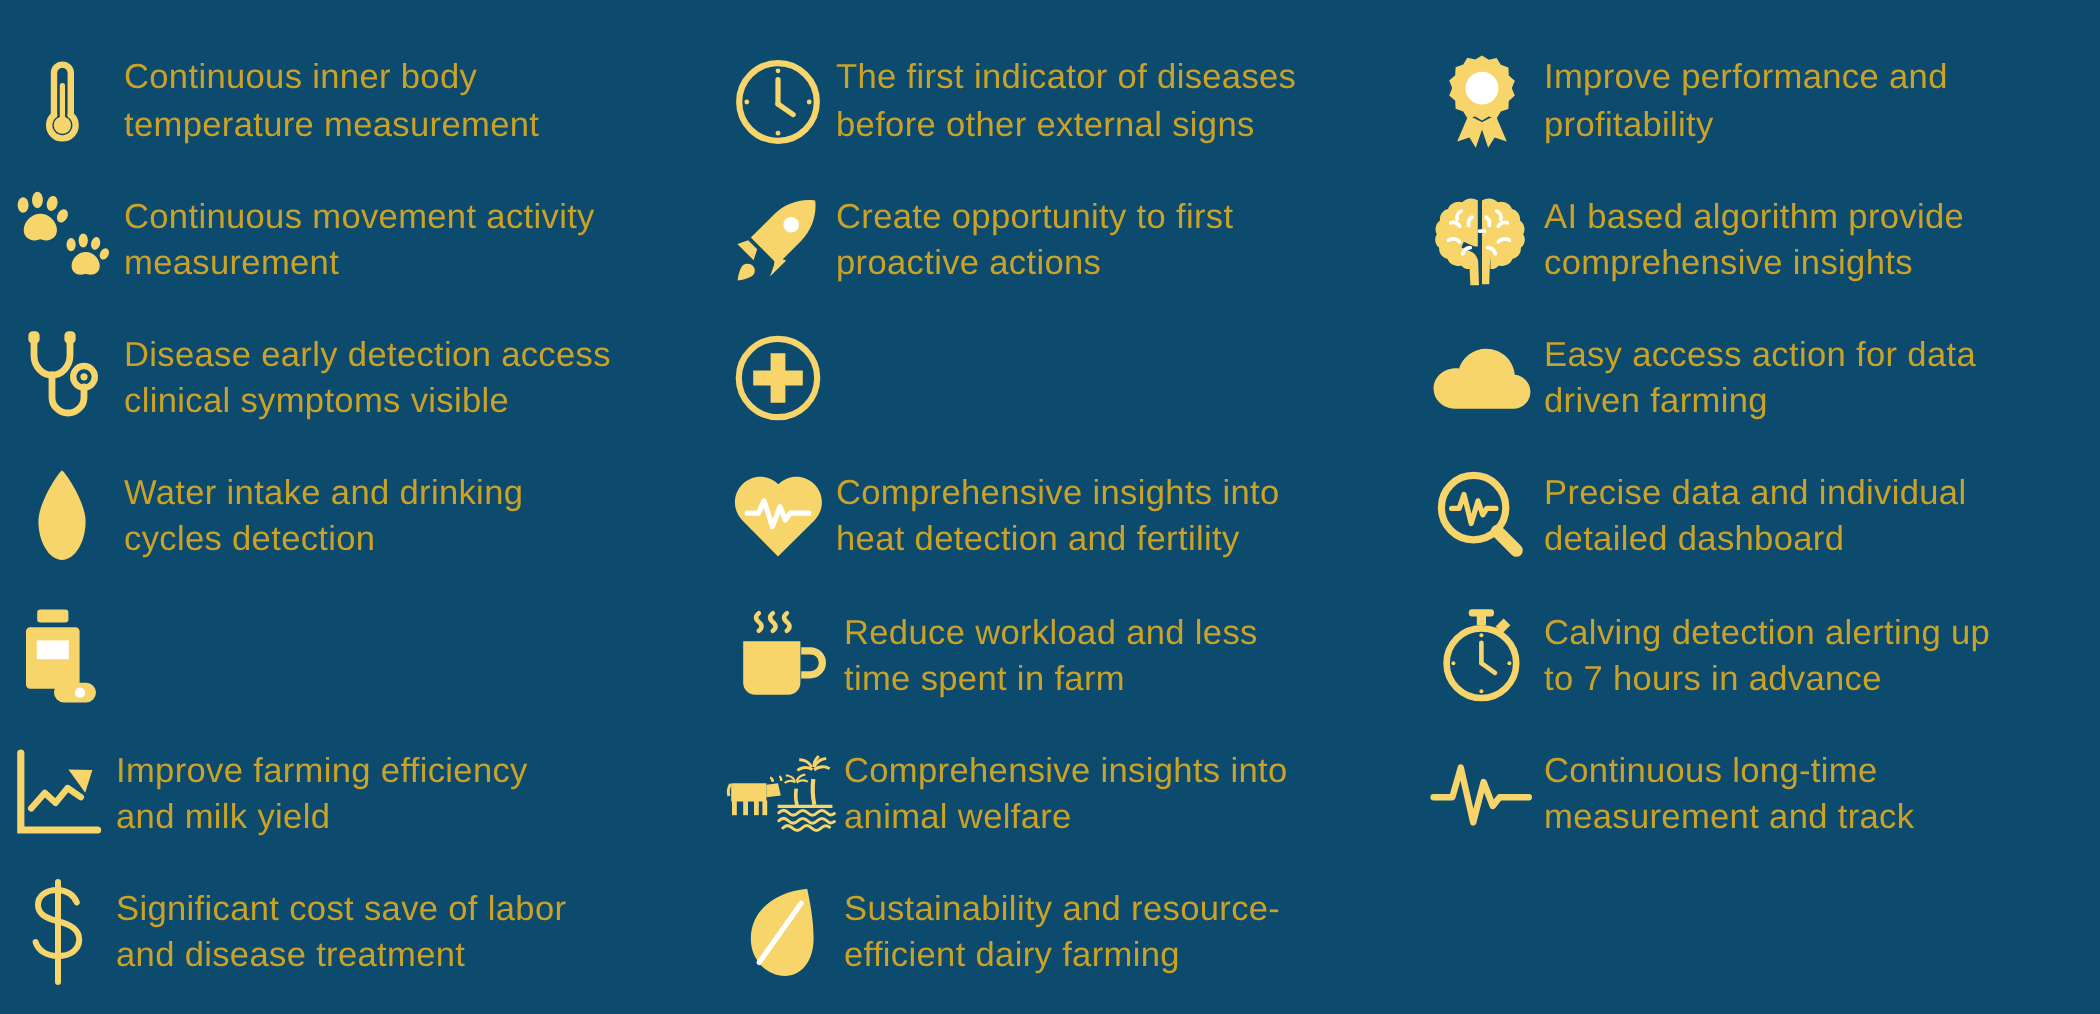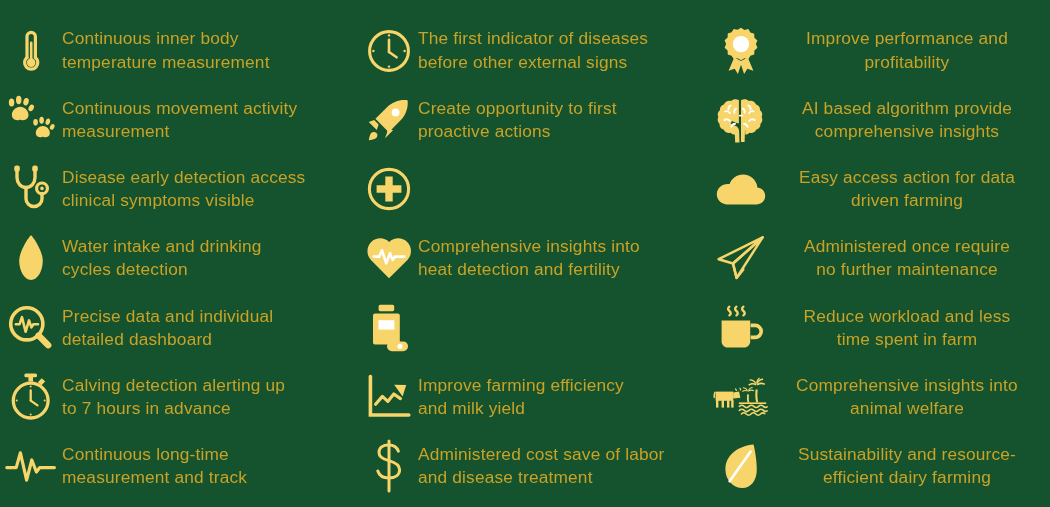--- a/index.html
+++ b/index.html
@@ -10,21 +10,21 @@
   body {
     width: 1050px;
     height: 507px;
     font-family: "Liberation Sans", sans-serif;
     overflow: hidden;
   }
   #board {
     position: relative;
     width: 1050px;
     height: 507px;
-    background: #14532d;
+    background: #0c4a6e;
     box-sizing: border-box;
     padding: 16px 0 6px 0;
     display: grid;
     grid-template-columns: 360px 350px 340px;
     grid-template-rows: repeat(7, 1fr);
     column-gap: 0;
     row-gap: 0;
   }
   .feature {
     display: flex;
@@ -49,21 +49,21 @@
     color: #c9a227;
     font-size: 17.3px;
     line-height: 1.34;
     letter-spacing: 0.01em;
     white-space: pre-line;
     font-weight: 400;
   }
   
   .col1 .flabel { max-width: 288px; }
   .col2 .flabel { max-width: 282px; }
-  .col3 .flabel { max-width: 274px; text-align: center; }
+  .col3 .flabel { max-width: 274px; }
   .col2 .ficon { flex-basis: 58px; width: 58px; }
   .col3 .ficon { flex-basis: 62px; width: 62px; }
 </style>
 </head>
 <body>
 
 <div id="board">
 
   <div class="feature col1">
     <span class="ficon">
@@ -230,33 +230,20 @@
     <span class="ficon">
       <svg width="48" height="44" viewBox="0 0 48 44">
         <path fill="#f8d56a" d="M24 42.2L6.2 24.2C1.2 19.2 1.2 11.1 6.2 6.1c5-5 13-5 18 0 5-5 13-5 18 0 5 5 5 13.1 0 18.1z"></path>
         <path fill="none" stroke="#ffffff" stroke-width="2.6" stroke-linecap="round" stroke-linejoin="round" d="M8.6 20.6h5.6l2.8-6.3 4.2 13 3.8-10 2.7 6.7 2.4-3.4h9.3"></path>
       </svg>
     </span>
     <span class="flabel">Comprehensive insights into
 heat detection and fertility</span>
   </div>
 
-  <div class="feature col3">
-    <span class="ficon">
-      <svg width="50" height="46" viewBox="0 0 50 46">
-        <g fill="none" stroke="#f8d56a" stroke-width="2.5" stroke-linejoin="round" stroke-linecap="round">
-          <path d="M46.6 2.4L2.6 24.2l14.4 4.3z"></path>
-          <path d="M46.6 2.4L17 28.5l3.6 14.4z"></path>
-          <path d="M17 28.5l3.6 14.4 6.7-8.5"></path>
-        </g>
-      </svg>
-    </span>
-    <span class="flabel">Administered once require
-no further maintenance</span>
-  </div>
 
   <div class="feature col1">
     <span class="ficon">
       <svg width="48" height="48" viewBox="0 0 48 48">
         <circle cx="19.8" cy="19.8" r="16.1" fill="none" stroke="#f8d56a" stroke-width="3.6"></circle>
         <path fill="none" stroke="#f8d56a" stroke-width="2.6" stroke-linecap="round" stroke-linejoin="round" d="M8.8 20.2h3.8l2.4-7 3.6 14.6 3.4-11.4 2.4 7 2-3.2h4.6"></path>
         <path stroke="#f8d56a" stroke-width="6.4" stroke-linecap="round" d="M31.6 31.6l9.6 9.6"></path>
       </svg>
     </span>
     <span class="flabel">Precise data and individual
@@ -388,21 +375,21 @@
 
   <div class="feature col2">
     <span class="ficon">
       <svg width="34" height="54" viewBox="0 0 34 54">
         <g fill="none" stroke="#f8d56a" stroke-width="3" stroke-linecap="round">
           <path d="M26.4 12.2c-1.4-3.8-5.2-6.2-9.8-6.2-5.8 0-9.6 3-9.6 7.4 0 4.6 3.8 6.6 9.8 8.2 6.6 1.8 10.8 4 10.8 9.2 0 5-4.4 8.2-10.8 8.2-5.4 0-9.6-2.6-11-7"></path>
           <path d="M17 2v50"></path>
         </g>
       </svg>
     </span>
-    <span class="flabel">Administered cost save of labor
+    <span class="flabel">Significant cost save of labor
 and disease treatment</span>
   </div>
 
   <div class="feature col3">
     <span class="ficon">
       <svg width="42" height="50" viewBox="0 0 42 50">
         <path fill="#f8d56a" d="M33.6 3.4C18.4 4.8 5.4 13.6 5.4 28.4 5.4 39 13.4 47 22.4 47c8.4 0 14.4-7.6 14.4-18.6 0-9.4-1.8-18.4-3.2-25z"></path>
         <path fill="none" stroke="#ffffff" stroke-width="2.6" stroke-linecap="round" d="M30.6 10.6L9.6 40.2"></path>
       </svg>
     </span>

